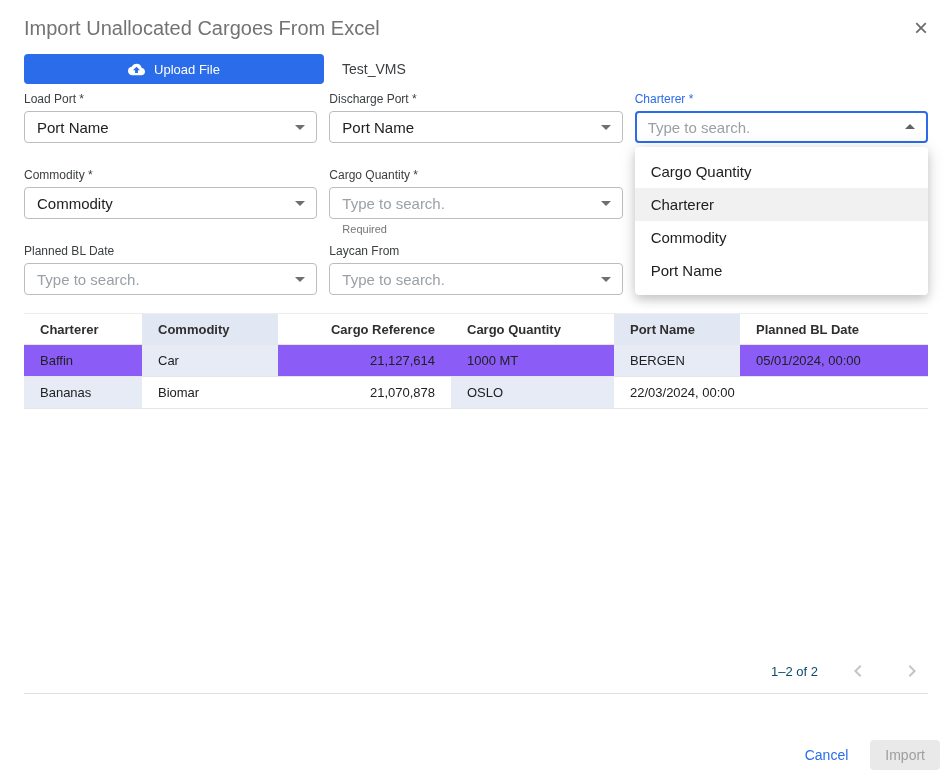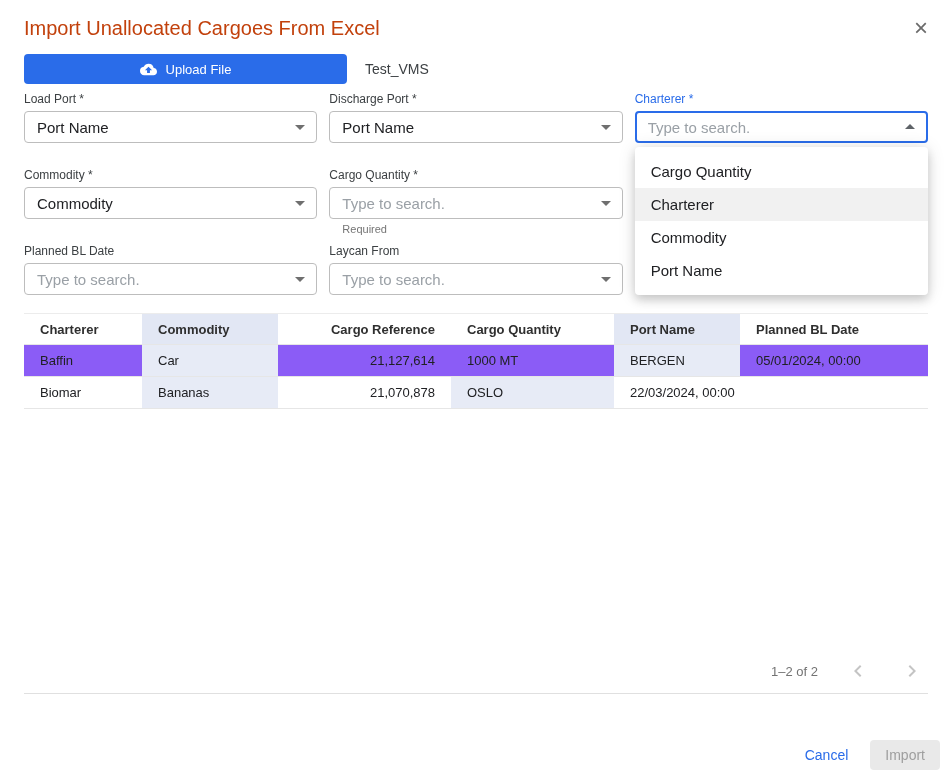--- a/index.html
+++ b/index.html
@@ -7,26 +7,26 @@
     --border-gray:#bdbdbd;
     --hl-cell:#e7ebf6;
     --hl-head:#e2e7f4;
   }
   *{box-sizing:border-box;}
   body{margin:0;background:#fff;font-family:"Liberation Sans",sans-serif;color:#202124;}
   .dialog{width:952px;height:776px;background:#fff;position:relative;overflow:hidden;}
 
   
   .dialog-header{display:flex;justify-content:space-between;align-items:flex-start;padding:14px 20px 0 24px;}
-  .title{font-size:20px;font-weight:400;margin:0;color:#c2410c;line-height:28px;}
+  .title{font-size:20px;font-weight:400;margin:0;color:#737373;line-height:28px;}
   .close-btn{background:none;border:0;font-size:24px;color:#6b6b6b;cursor:pointer;line-height:1;padding:2px 4px;}
 
   
   .upload-row{display:flex;align-items:center;margin:12px 24px 0;gap:18px;}
-  .upload-btn{display:flex;align-items:center;justify-content:center;gap:9px;width:323px;height:30px;
+  .upload-btn{display:flex;align-items:center;justify-content:center;gap:9px;width:300px;height:30px;
     background:var(--blue);color:#fff;border:0;border-radius:4px;font-size:13px;font-family:inherit;cursor:pointer;}
   .file-name{font-size:14px;color:#3c4043;}
 
   
   .form-grid{display:grid;grid-template-columns:repeat(3,1fr);column-gap:12px;row-gap:25px;margin:8px 24px 0;}
   .field-group{position:relative;}
   .field-label{font-size:12px;color:#3c4043;margin-bottom:5px;display:block;line-height:14px;}
   .field-label.focused{color:var(--blue);}
   .control-wrap{position:relative;}
   .select-box,.text-field{height:32px;border:1px solid var(--border-gray);border-radius:4px;display:flex;align-items:center;
@@ -51,21 +51,21 @@
   .data-table{margin:18px 24px 0;border-top:1px solid #ececec;border-bottom:1px solid #e0e0e0;}
   .t-row{display:grid;grid-template-columns:118px 136px 50px 123px 163px 126px 1fr;border-bottom:1px solid #e6e6e6;}
   .t-cell{display:flex;align-items:center;padding:0 16px;font-size:13px;height:31px;white-space:nowrap;overflow:hidden;}
   .t-head .t-cell{font-weight:700;color:#2f2f2f;height:30px;}
   .t-cell.num{justify-content:flex-end;}
   .t-row.striped{background:#8b5cf6;}
   .t-cell.hl{background:var(--hl-cell);}
   .t-head .t-cell.hl{background:var(--hl-head);}
   .t-filler{height:240px;}
   .t-footer{display:flex;justify-content:flex-end;align-items:center;gap:26px;height:44px;padding-right:2px;}
-  .page-label{font-size:13px;color:#737373;}
+  .page-label{font-size:13px;color:#0c4a6e;}
   .page-btn{background:none;border:0;padding:0;width:28px;height:28px;display:flex;align-items:center;justify-content:center;cursor:default;}
 
   
   .dialog-actions{position:absolute;right:12px;bottom:6px;display:flex;align-items:center;gap:14px;}
   .cancel-btn{background:none;border:0;color:var(--blue);font-size:14px;font-weight:500;cursor:pointer;padding:6px 8px;font-family:inherit;}
   .import-btn{background:#e9e9e9;border:0;border-radius:4px;color:#9e9e9e;font-size:14px;font-weight:500;padding:7px 15px;font-family:inherit;}
 </style>
 </head>
 <body>
 
@@ -188,22 +188,22 @@
       <div class="t-cell">Baffin</div>
       <div class="t-cell hl">Car</div>
       <div class="t-cell"></div>
       <div class="t-cell num">21,127,614</div>
       <div class="t-cell">1000 MT</div>
       <div class="t-cell hl">BERGEN</div>
       <div class="t-cell">05/01/2024, 00:00</div>
     </div>
 
     <div class="t-row">
+      <div class="t-cell hl">Bananas</div>
       <div class="t-cell">Biomar</div>
-      <div class="t-cell hl">Bananas</div>
       <div class="t-cell"></div>
       <div class="t-cell num">21,070,878</div>
       <div class="t-cell hl">OSLO</div>
       <div class="t-cell">22/03/2024, 00:00</div>
     </div>
 
     <div class="t-filler"></div>
 
     <div class="t-footer">
       <span class="page-label">1–2 of 2</span>

